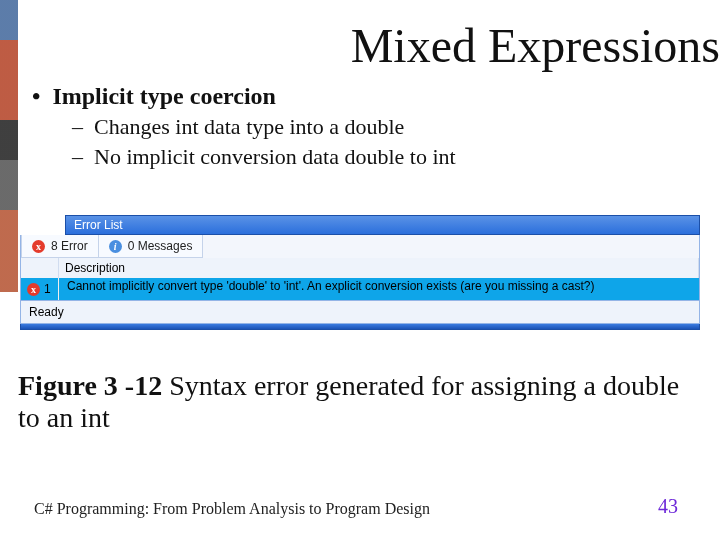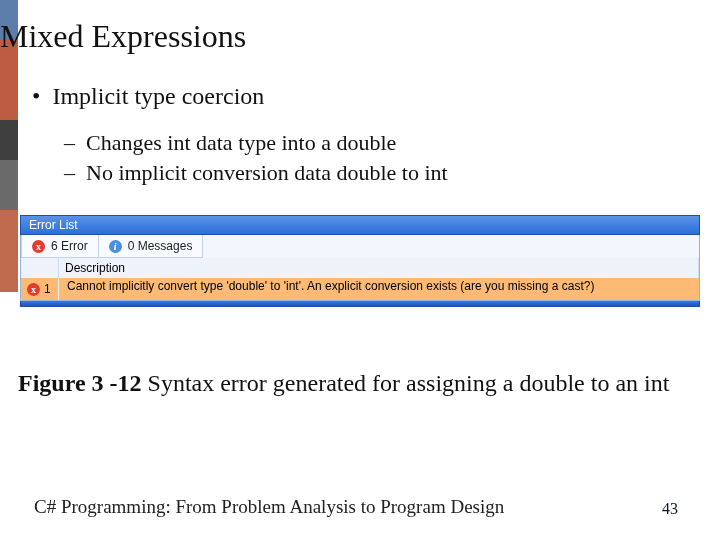--- a/index.html
+++ b/index.html
@@ -1,45 +1,45 @@
 <!DOCTYPE html>
 <html><head>
 <meta charset="utf-8">
 <style>
   * { box-sizing: border-box; margin: 0; padding: 0; }
   html, body { width: 720px; height: 540px; background: #fff; font-family: "Times New Roman", Times, serif; }
   .slide { position: relative; width: 720px; height: 540px; overflow: hidden; }
   .photo-strip { position:absolute; top:0; left:0; width:18px; height:292px; background:linear-gradient(180deg,#4a6ea0 0 40px,#b74a2f 40px 120px,#2a2a2a 120px 160px,#5a5a5a 160px 210px,#b85a3a 210px 292px); opacity:.9;}
-  .title { position:absolute; top:18px; left:0; width:720px; text-align:left; font-size:32px; color:#111; }
+  .title { position:absolute; top:18px; left:0; width:720px; text-align:right; font-size:48px; color:#111; }
   .bullets { position:absolute; top:80px; left:32px; width:660px; font-size:24px; color:#111; line-height:1.35; }
-  .l1 { margin:0 0 16px 0; }
-  .l2 { margin-left:32px; font-size:22px; }
+  .l1 { margin:0 0 0 0;font-weight:bold; }
+  .l2 { margin-left:40px; font-size:22px; }
   .panel-wrap { position:absolute; top:215px; left:20px; width:680px; }
-  .el-titlebar { height:20px; background:linear-gradient(#5a92e6,#2b6fdc); color:#fff; font:12px Tahoma, sans-serif; display:flex; align-items:center; padding-left:8px; border:1px solid #1b4fa8; }
+  .el-titlebar { height:20px; background:linear-gradient(#5a92e6,#2b6fdc); color:#fff; font:12px Tahoma, sans-serif; display:flex; align-items:center; padding-left:8px; border:1px solid #1b4fa8;margin-left:45px; }
   .el-toolbar { display:flex; border-left:1px solid #94b4e6; border-right:1px solid #94b4e6; background:#f3f6fc; }
   .tb-item { display:flex; align-items:center; gap:6px; padding:4px 10px; border:1px solid #c5d3ea; border-top:none; border-bottom:1px solid #c5d3ea; font:12px Tahoma, sans-serif; color:#222; background:#f7faff; }
   .tb-item + .tb-item { border-left:none; }
   .icon-circle { width:13px; height:13px; border-radius:50%; display:inline-flex; align-items:center; justify-content:center; font:bold 10px Tahoma; }
   .ic-error { background:#e43b2c; color:#fff; }
   .ic-warn { width:0;height:0;border-left:7px solid transparent;border-right:7px solid transparent;border-bottom:12px solid #f5c518; position:relative;}
   .ic-warn::after{content:"!";position:absolute;left:-2px;top:1px;font:bold 9px Tahoma;color:#333;}
   .ic-info { background:#4a8fe0; color:#fff; font-style:italic;}
-  .el-grid { border:1px solid #94b4e6; border-top:none; font:12px Tahoma, sans-serif; background:#fdba74; }
+  .el-grid { border:1px solid #94b4e6; border-top:none; font:12px Tahoma, sans-serif; background:#0ea5e9; }
   .el-head { display:flex; background:#eef3fb; }
   .el-head .col-a { width:38px; border-right:1px solid #d0dcef; padding:3px 6px; }
   .el-head .col-b { flex:1; padding:3px 6px; border-right:1px solid #d0dcef; }
   .el-row { display:flex; }
   .el-row .col-a { width:38px; border-right:1px solid #eee; padding:4px 6px; display:flex; align-items:center; gap:4px; }
   .el-row .col-b { flex:1; padding:1px 8px 6px 8px; }
   .statusbar { border:1px solid #94b4e6; border-top:none; background:#eef3fb; font:12px Tahoma,sans-serif; padding:4px 8px; }
   .panel-bottom { height:6px; background:linear-gradient(#3a7be0,#1b53b6); border:1px solid #1b4fa8; border-top:none;}
-  .caption { position:absolute; top:370px; left:18px; width:684px; font-size:24px; color:#111; }
+  .caption { position:absolute; top:370px; left:18px; width:684px; font-size:28px; color:#111; }
   .caption .b { font-weight:bold; }
-  .footer-left { position:absolute; bottom:22px; left:34px; font-size:19px; color:#222; }
-  .footer-right { position:absolute; bottom:22px; right:42px; font-size:16px; color:#0f172a; }
+  .footer-left { position:absolute; bottom:22px; left:34px; font-size:16px; color:#222; }
+  .footer-right { position:absolute; bottom:22px; right:42px; font-size:20px; color:#6d28d9; }
 </style>
 </head>
 <body>
 <div class="slide">
 
 <div class="photo-strip"></div>
 
 <div class="title">Mixed Expressions</div>
 
 <div class="bullets">
@@ -48,40 +48,43 @@
   <div class="l2">–&nbsp;&nbsp;<span>No implicit conversion data double to int</span></div>
 </div>
 
 <div class="panel-wrap">
   <div class="el-titlebar">
     <span>Error List</span>
   </div>
   <div class="el-toolbar">
     <div class="tb-item">
       <span class="icon-circle ic-error">x</span>
-      <span>6 Error</span>
+      <span>8 Error</span>
     </div>
     <div class="tb-item">
       <span class="icon-circle ic-info">i</span>
       <span>0 Messages</span>
     </div>
   </div>
   <div class="el-grid">
     <div class="el-head">
       <div class="col-a"></div>
       <div class="col-b">Description</div>
     </div>
     <div class="el-row">
       <div class="col-a">
         <span class="icon-circle ic-error">x</span>
         <span>1</span>
       </div>
       <div class="col-b">Cannot implicitly convert type 'double' to 'int'. An explicit conversion exists (are you missing a cast?)</div>
     </div>
   </div>
+  <div class="statusbar">
+    <span>Ready</span>
+  </div>
   <div class="panel-bottom"></div>
 </div>
 
 <div class="caption">
   <span class="b">Figure 3 -12</span><span> Syntax error generated for assigning a double to an int</span>
 </div>
 
 <div class="footer-left">C# Programming: From Problem Analysis to Program Design</div>
 <div class="footer-right">43</div>
 

